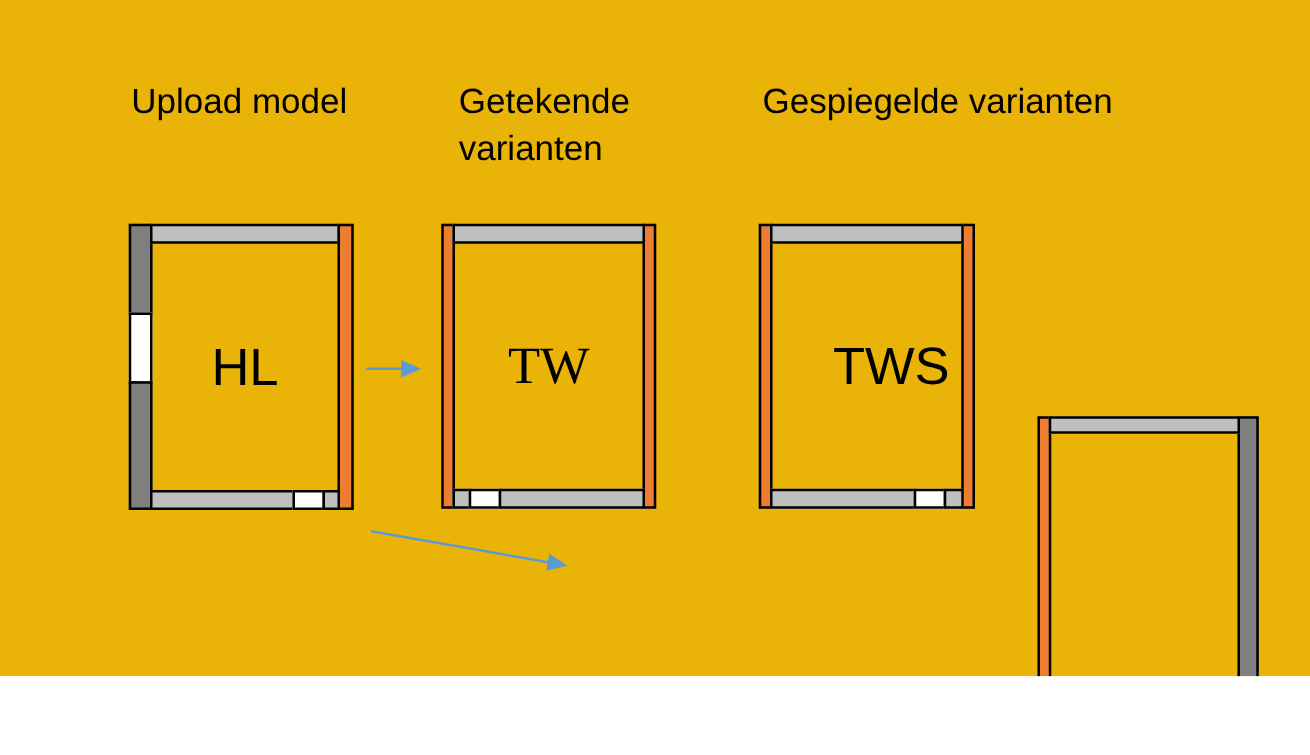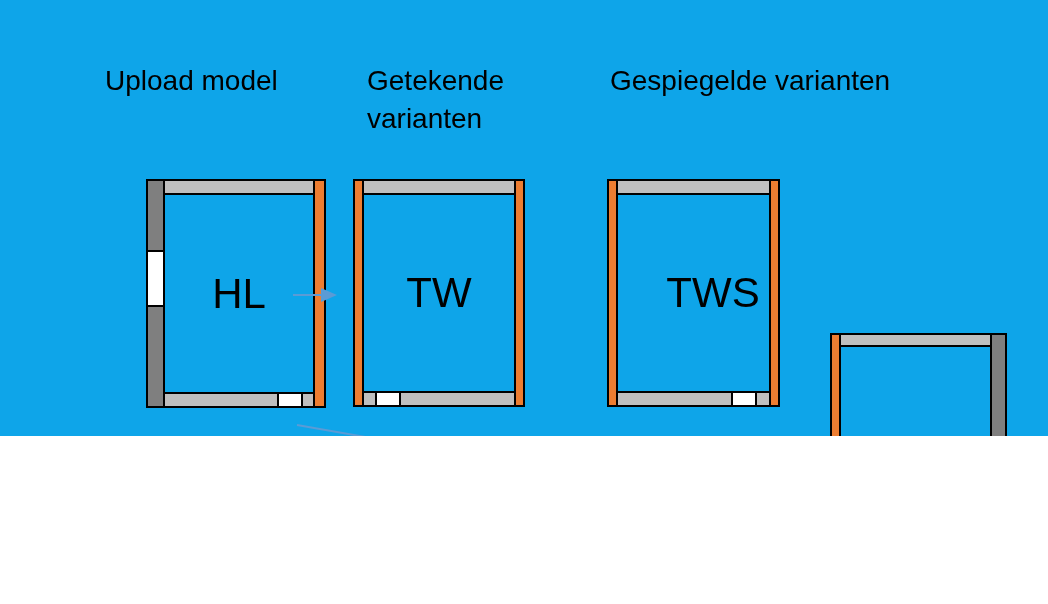--- a/index.html
+++ b/index.html
@@ -4,22 +4,22 @@
 <style>
   html, body {
     margin: 0;
     padding: 0;
     background: #ffffff;
     font-family: "Liberation Sans", sans-serif;
   }
   .canvas {
     position: relative;
     width: 1048px;
-    height: 436px;
-    background: #0ea5e9;
+    height: 541px;
+    background: #eab308;
     overflow: hidden;
   }
   .header {
     position: absolute;
     font-size: 28px;
     line-height: 38px;
     color: #000000;
     white-space: pre-line;
   }
   .header.h2 { width: 180px; }
@@ -50,33 +50,33 @@
 </style>
 </head>
 <body>
 
 <div class="canvas">
 
   <div class="header h1" style="left:105px; top:62px;">Upload model</div>
   <div class="header h3" style="left:610px; top:62px;">Gespiegelde varianten</div>
   <div class="header h2" style="left:367px; top:62px;">Getekende varianten</div>
 
-  <div class="plan" style="left:103px; top:179px; width:180px; height:229px;margin-left:43px;">
+  <div class="plan" style="left:103px; top:179px; width:180px; height:229px;">
     <div class="wall dark" style="left:0; top:0; width:19px; height:73px;"></div>
     <div class="wall white" style="left:0; top:71px; width:19px; height:57px;"></div>
     <div class="wall dark" style="left:0; top:126px; width:19px; height:103px;"></div>
     <div class="wall light" style="left:17px; top:0; width:152px; height:16px;"></div>
     <div class="wall orange" style="left:167px; top:0; width:13px; height:229px;"></div>
     <div class="wall light" style="left:17px; top:213px; width:116px; height:16px;"></div>
     <div class="wall white" style="left:131px; top:213px; width:26px; height:16px;"></div>
     <div class="wall light" style="left:155px; top:213px; width:14px; height:16px;"></div>
     <div class="plan-label" style="left:93px; top:115px;">HL</div>
   </div>
 
-  <div class="plan" style="left:353px; top:179px; width:172px; height:228px;">
+  <div class="plan" style="left:353px; top:179px; width:172px; height:228px;font-family:Liberation Serif, serif;">
     <div class="wall orange" style="left:0; top:0; width:11px; height:228px;"></div>
     <div class="wall orange" style="left:161px; top:0; width:11px; height:228px;"></div>
     <div class="wall light" style="left:9px; top:0; width:154px; height:16px;"></div>
     <div class="wall light" style="left:9px; top:212px; width:15px; height:16px;"></div>
     <div class="wall white" style="left:22px; top:212px; width:26px; height:16px;"></div>
     <div class="wall light" style="left:46px; top:212px; width:117px; height:16px;"></div>
     <div class="plan-label" style="left:86px; top:114px;">TW</div>
   </div>
 
   <div class="plan" style="left:607px; top:179px; width:173px; height:228px;">

